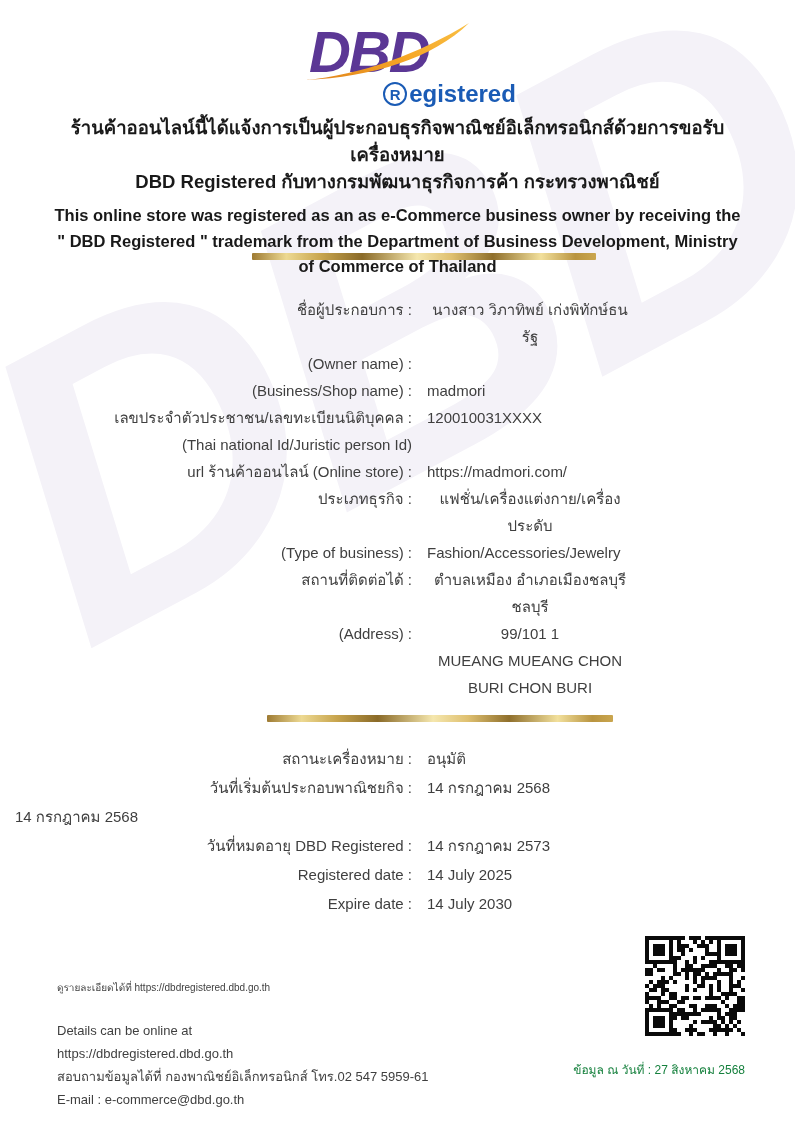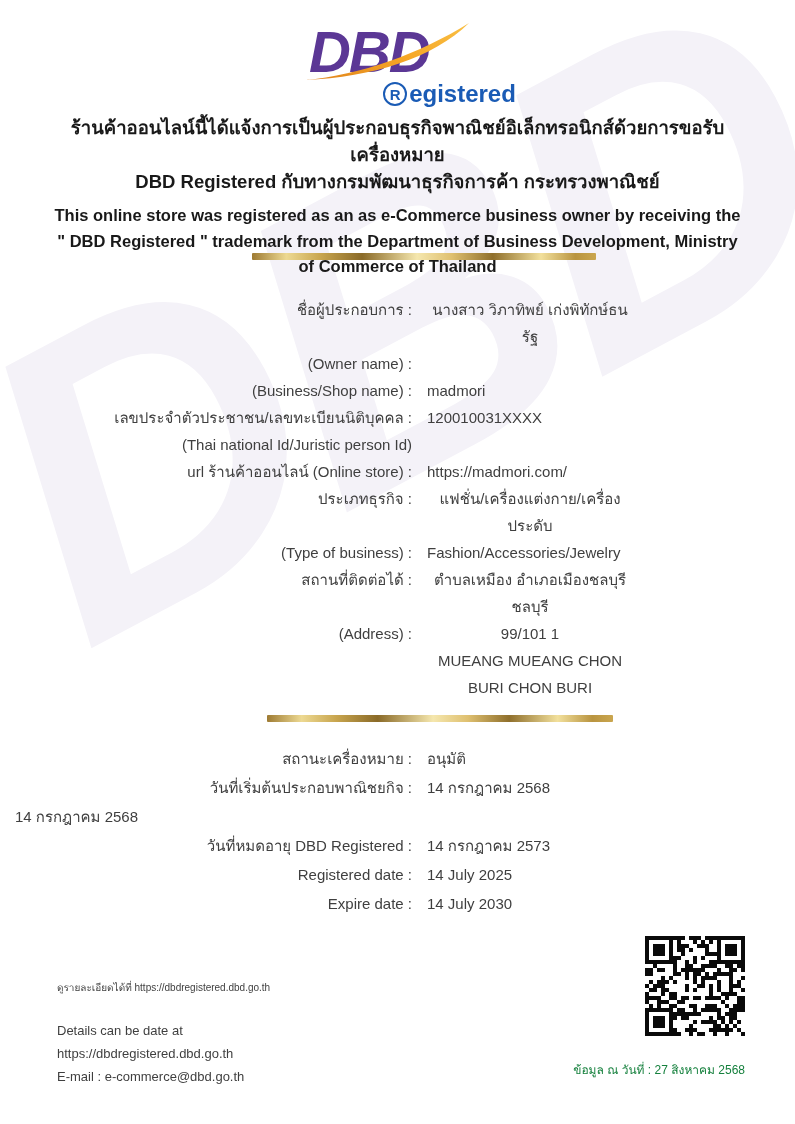--- a/index.html
+++ b/index.html
@@ -490,18 +490,19 @@
       <rect x="52" y="96" width="4" height="4"></rect>
       <rect x="56" y="96" width="4" height="4"></rect>
       <rect x="68" y="96" width="4" height="4"></rect>
       <rect x="80" y="96" width="4" height="4"></rect>
       <rect x="96" y="96" width="4" height="4"></rect>
     </svg></div>
 
 <div class="layer footer-note-th">ดูรายละเอียดได้ที่ https://dbdregistered.dbd.go.th</div>
 
 <div class="layer footer-block">
-  <div>Details can be date at</div>
+  <div>Details can be online at</div>
   <div>https://dbdregistered.dbd.go.th</div>
+  <div>สอบถามข้อมูลได้ที่ กองพาณิชย์อิเล็กทรอนิกส์ โทร.02 547 5959-61</div>
   <div>E-mail : e-commerce@dbd.go.th</div>
 </div>
 
 <div class="layer data-asof">ข้อมูล ณ วันที่ : 27 สิงหาคม 2568</div>
 
 </body></html>

